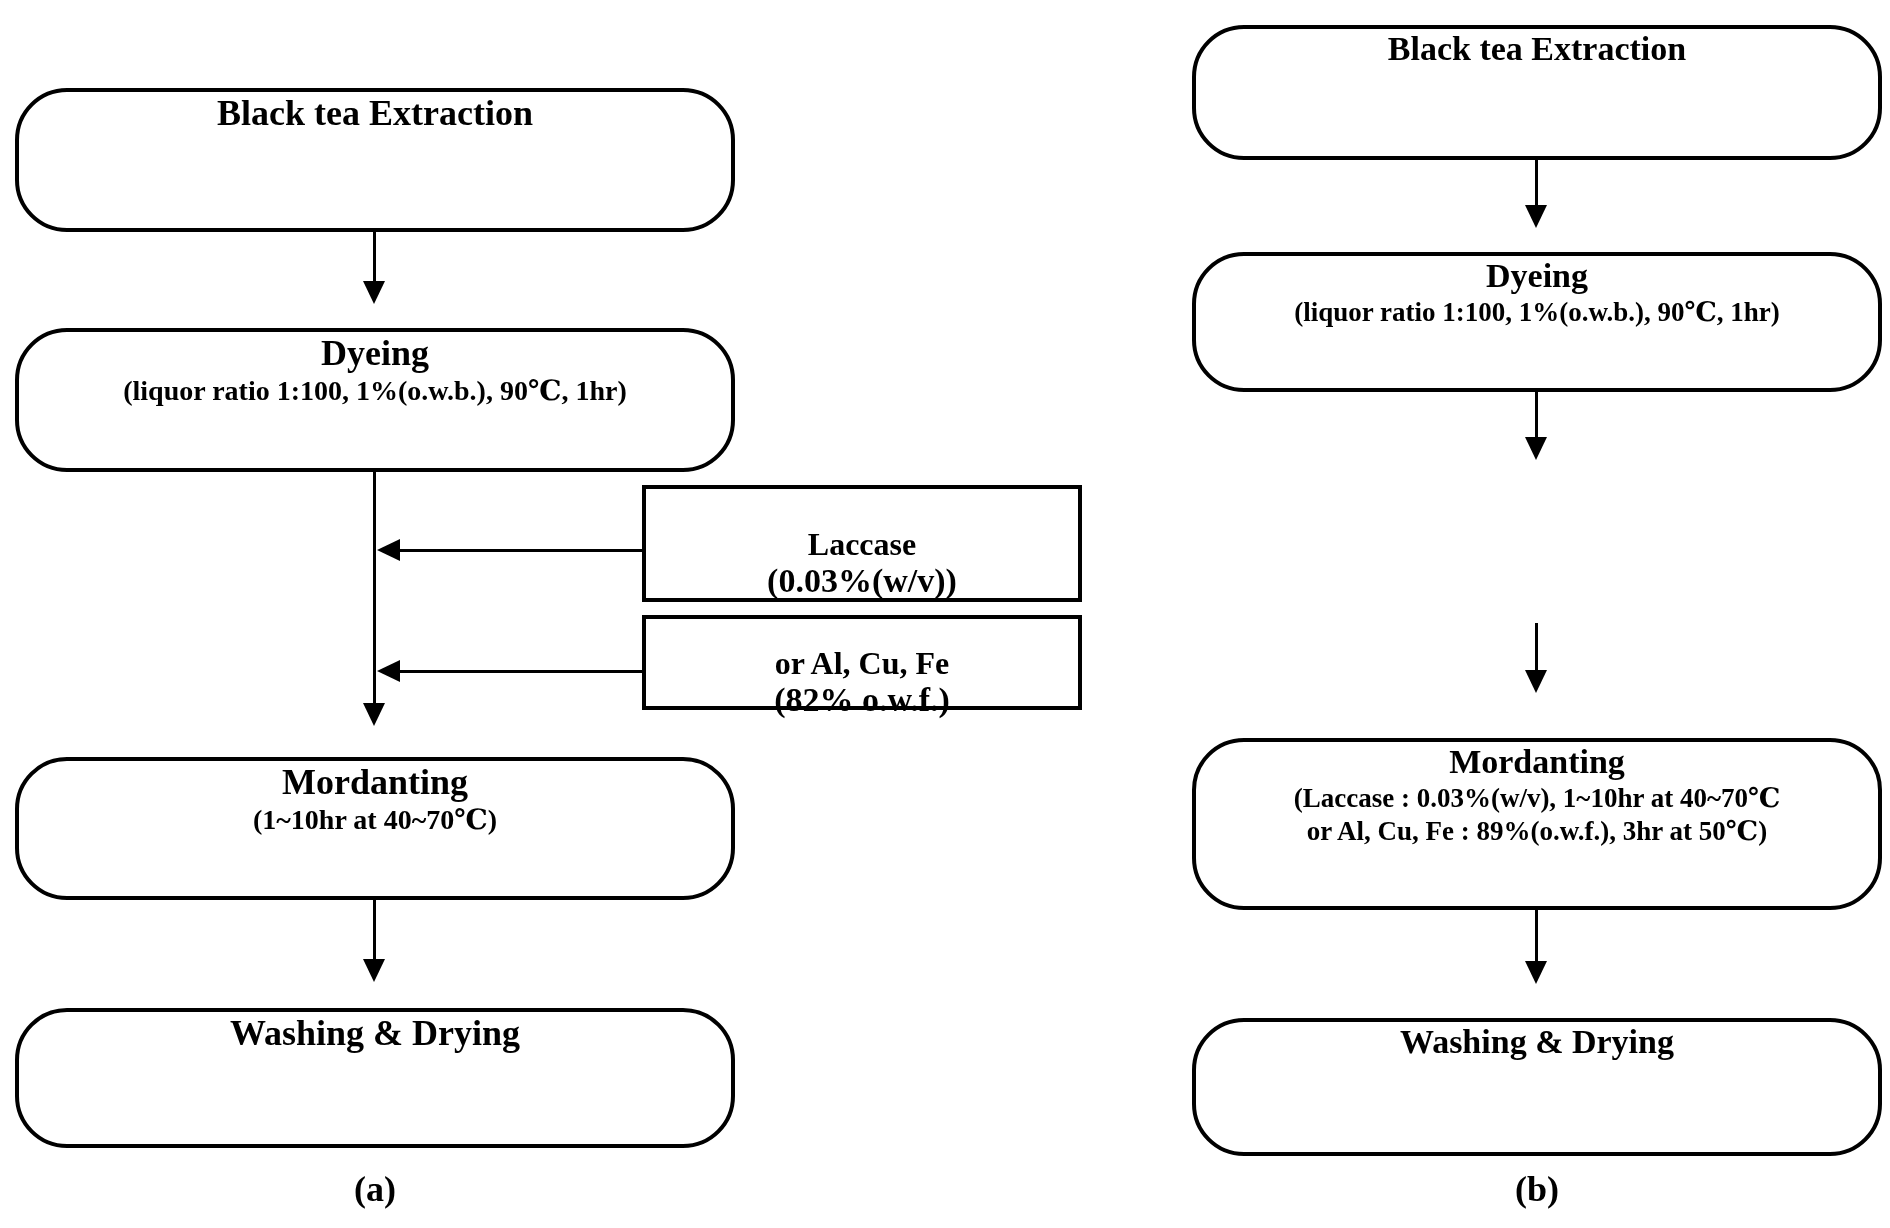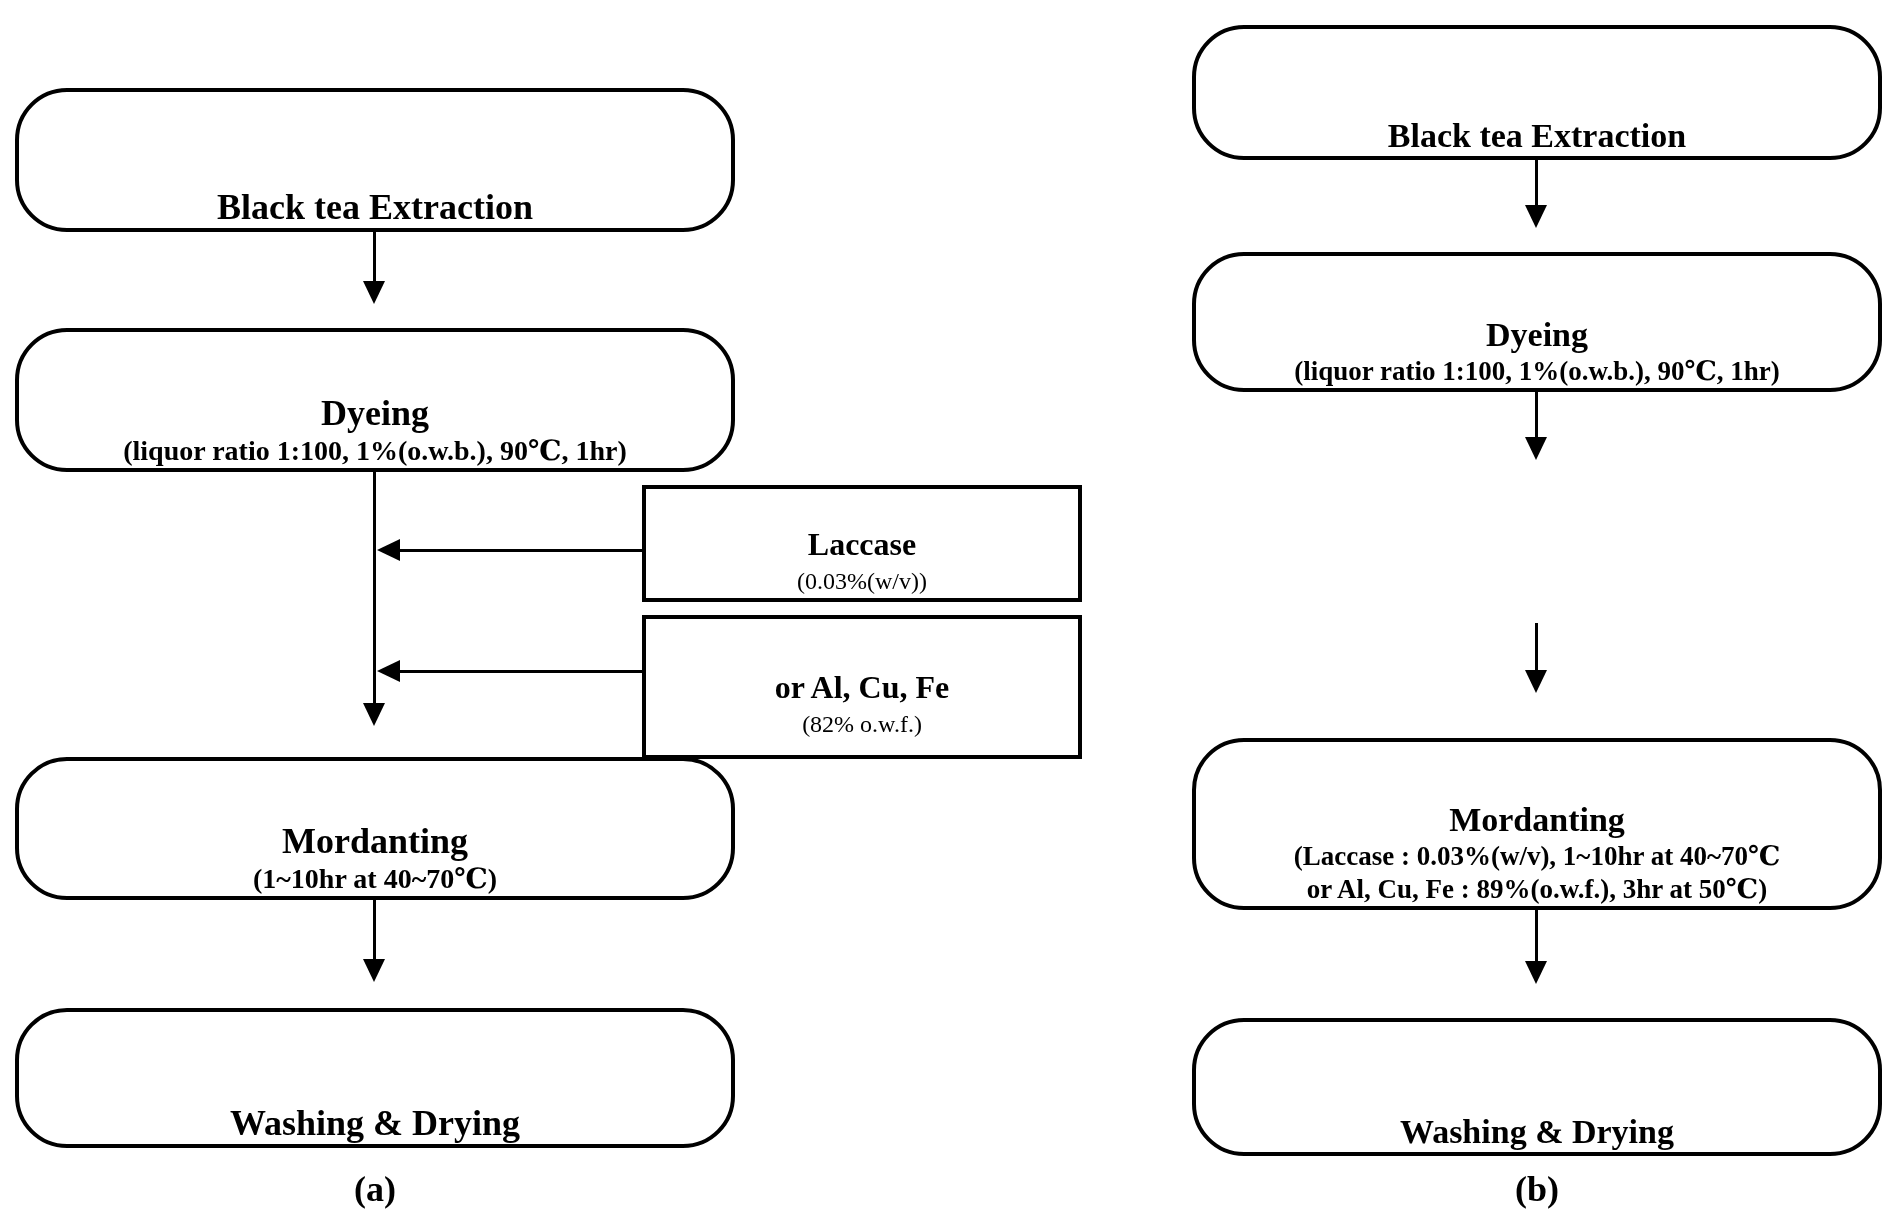--- a/index.html
+++ b/index.html
@@ -18,21 +18,21 @@
   }
   .box {
     position: absolute;
     box-sizing: border-box;
     border: 4px solid #000000;
     border-radius: 52px;
     background: #ffffff;
     display: flex;
     flex-direction: column;
     align-items: center;
-    justify-content: flex-end;
+    justify-content: flex-start;
     text-align: center;
   }
   .sidebox {
     position: absolute;
     box-sizing: border-box;
     border: 4px solid #000000;
     background: #ffffff;
     display: flex;
     flex-direction: column;
     align-items: center;
@@ -64,22 +64,22 @@
     white-space: nowrap;
   }
   .side-title {
     font-weight: 700;
     font-size: 32px;
     line-height: 38px;
     white-space: nowrap;
     margin-top: 36px;
   }
   .side-subtitle {
-    font-weight: 400;
-    font-size: 24px;
+    font-weight: 700;
+    font-size: 34px;
     line-height: 36px;
     white-space: nowrap;
   }
   .panel-label {
     position: absolute;
     font-weight: 700;
     font-size: 36px;
     text-align: center;
   }
   .vline {
@@ -136,21 +136,21 @@
   <div class="sidebox" style="left:642px; top:485px; width:440px; height:117px;">
     <div class="side-title">Laccase</div>
     <div class="side-subtitle">(0.03%(w/v))</div>
   </div>
 
   <div>
     <div class="hline" style="left:399px; top:549px; width:243px;"></div>
     <div class="head-left" style="left:377px; top:539px;"></div>
   </div>
 
-  <div class="sidebox" style="left:642px; top:615px; width:440px; height:144px;">
+  <div class="sidebox" style="left:642px; top:615px; width:440px; height:95px;">
     <div class="side-title">or Al, Cu, Fe</div>
     <div class="side-subtitle">(82% o.w.f.)</div>
   </div>
 
   <div>
     <div class="hline" style="left:399px; top:670px; width:243px;"></div>
     <div class="head-left" style="left:377px; top:660px;"></div>
   </div>
 
   <div class="box" style="left:15px; top:757px; width:720px; height:143px;">

